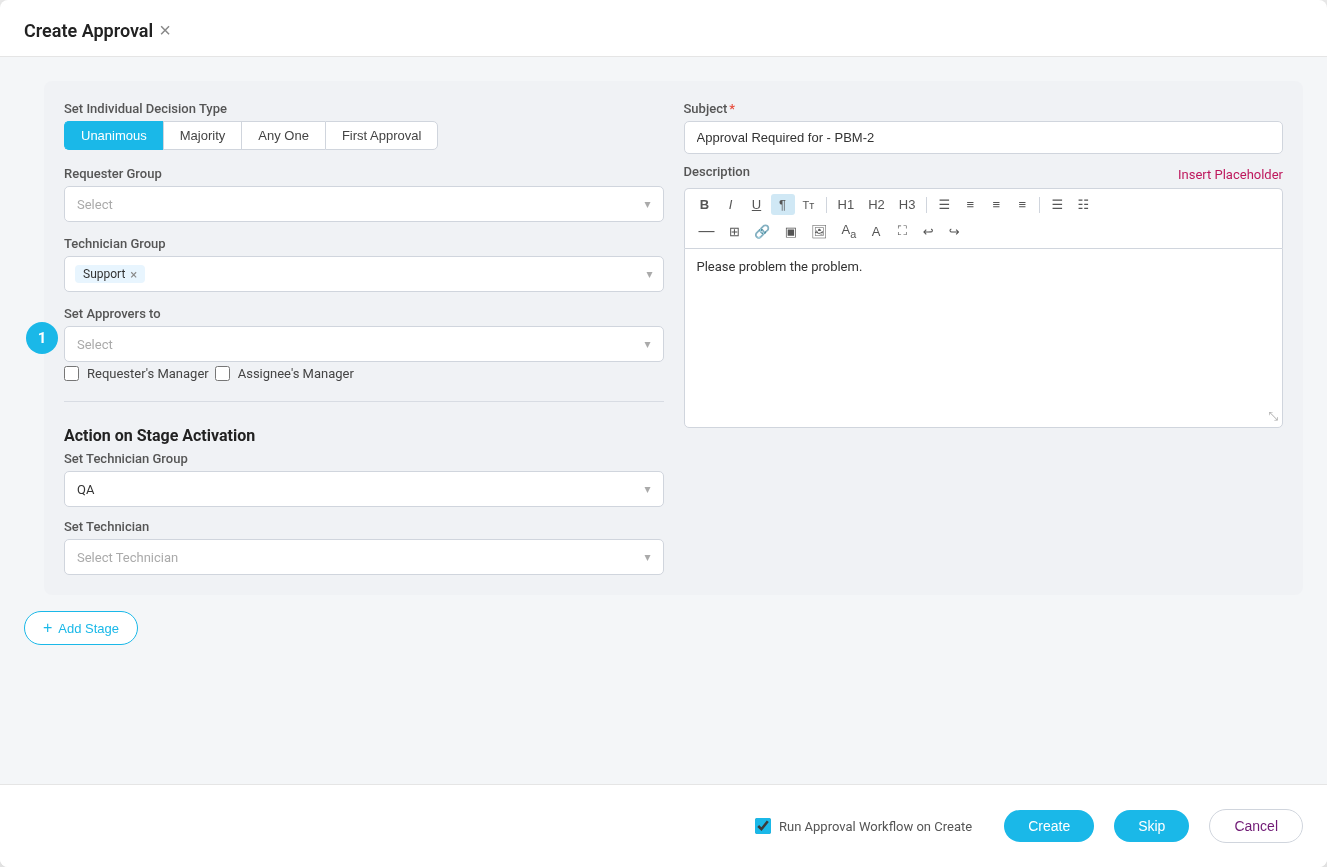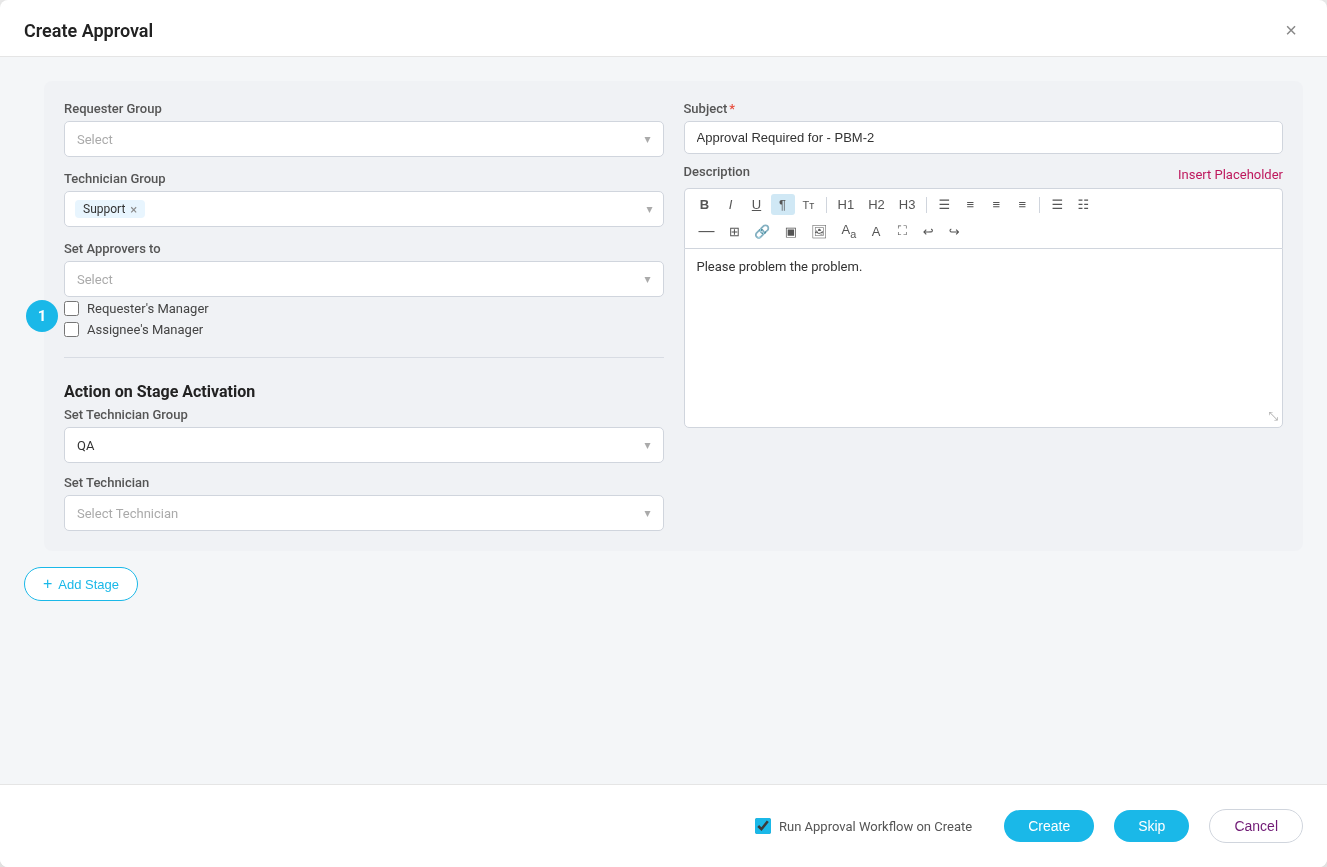--- a/index.html
+++ b/index.html
@@ -18,21 +18,21 @@
       width: 1327px;
       min-height: 867px;
       box-shadow: 0 4px 24px rgba(0,0,0,0.18);
       display: flex;
       flex-direction: column;
       overflow: hidden;
     }
     .modal-header {
       display: flex;
       align-items: center;
-      justify-content: space-between;
+      justify-content: flex-start;
       padding: 18px 24px 14px 24px;
       border-bottom: 1px solid #e5e5e5;
     }
     .modal-title {
       font-size: 18px;
       font-weight: 600;
       color: #222;
     }
     .close-btn {
       background: none;
@@ -174,21 +174,21 @@
       color: #222;
       margin: 4px 0 6px 0;
     }
     .divider {
       border: none;
       border-top: 1px solid #d8dce3;
       margin: 6px 0;
     }
     .checkbox-group {
       display: flex;
-      flex-direction: column;
+      flex-direction: row;
       gap: 6px;
       margin-top: 4px;
     }
     .checkbox-row {
       display: flex;
       align-items: center;
       gap: 8px;
       cursor: pointer;
     }
     .checkbox-row input[type=checkbox] {
@@ -353,20 +353,29 @@
 
   <div class="modal-body">
     <div class="stage-wrapper">
 
       <div class="stage-number">1</div>
 
       <div class="stage-card">
 
         <div class="left-panel">
 
+          <div>
+            <div class="field-label">Set Individual Decision Type</div>
+            <div class="decision-type-row">
+              <button class="decision-btn active">Unanimous</button>
+              <button class="decision-btn">Majority</button>
+              <button class="decision-btn">Any One</button>
+              <button class="decision-btn">First Approval</button>
+            </div>
+          </div>
 
           <div>
             <div class="field-label">Requester Group</div>
             <div class="select-field">
               <span style="color:#aaa;">Select</span>
               <span class="chevron">▾</span>
             </div>
           </div>
 
           <div>

